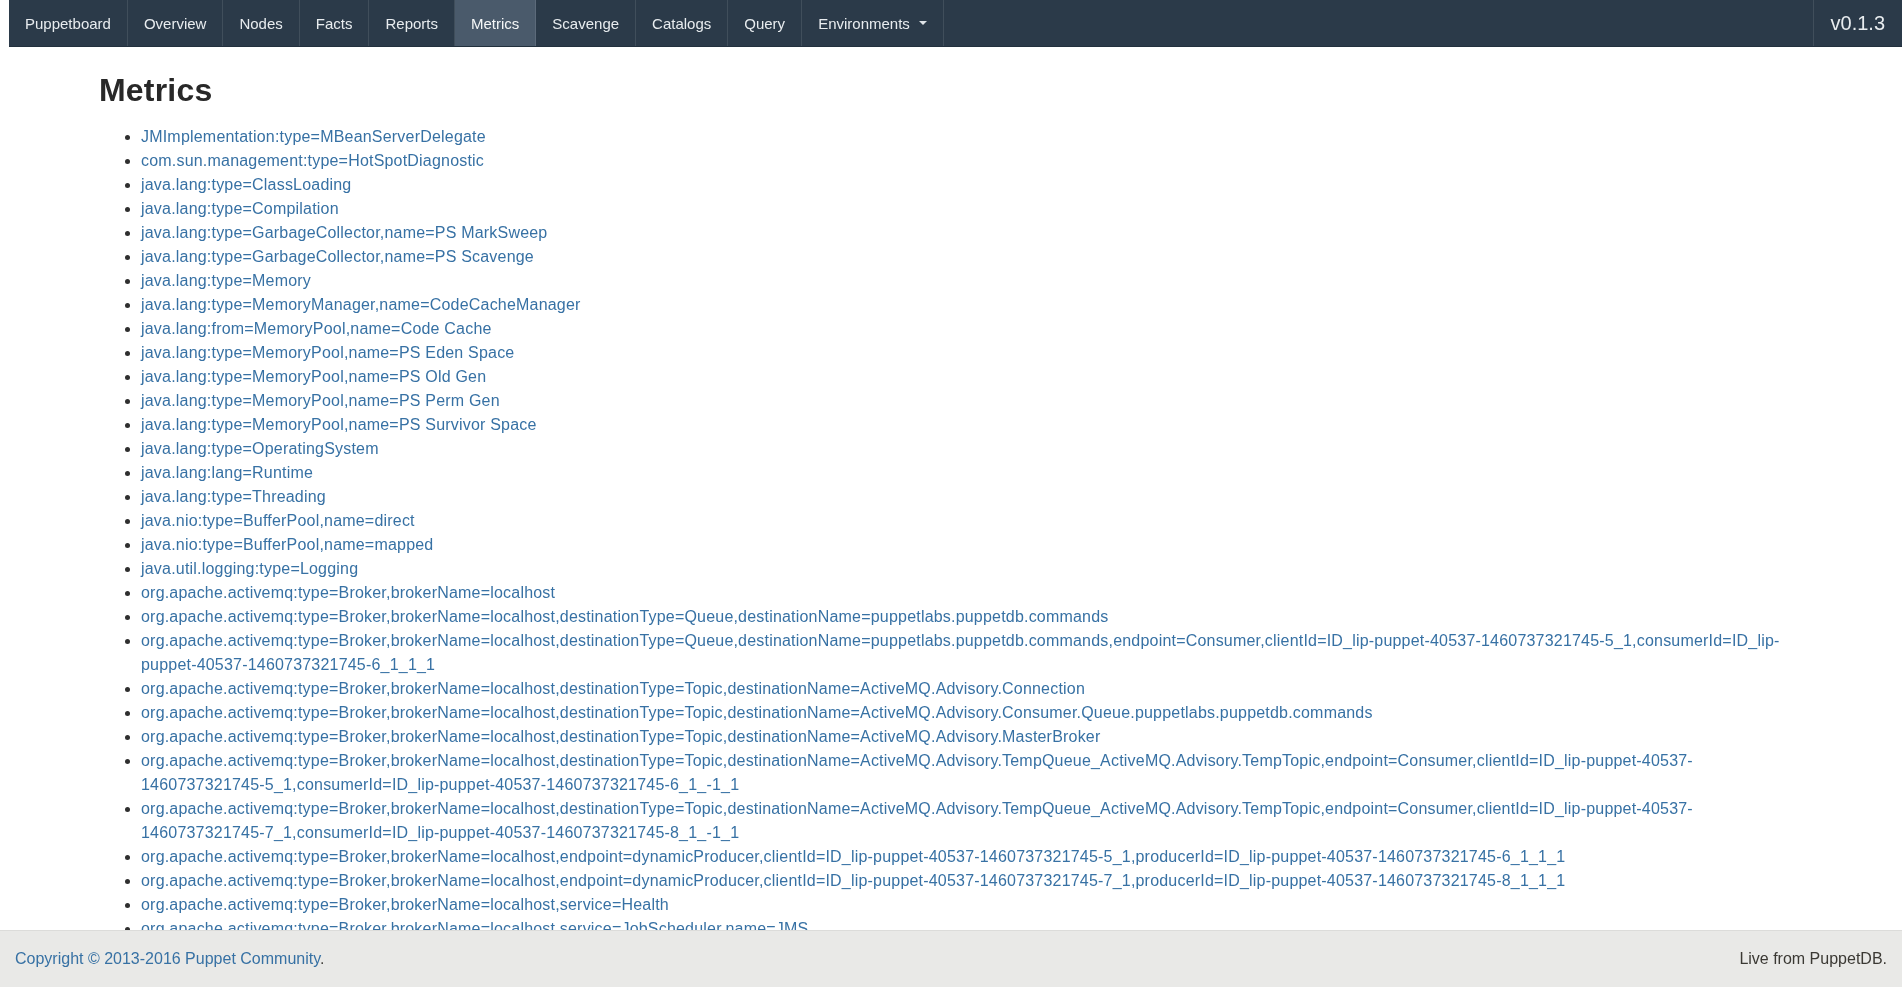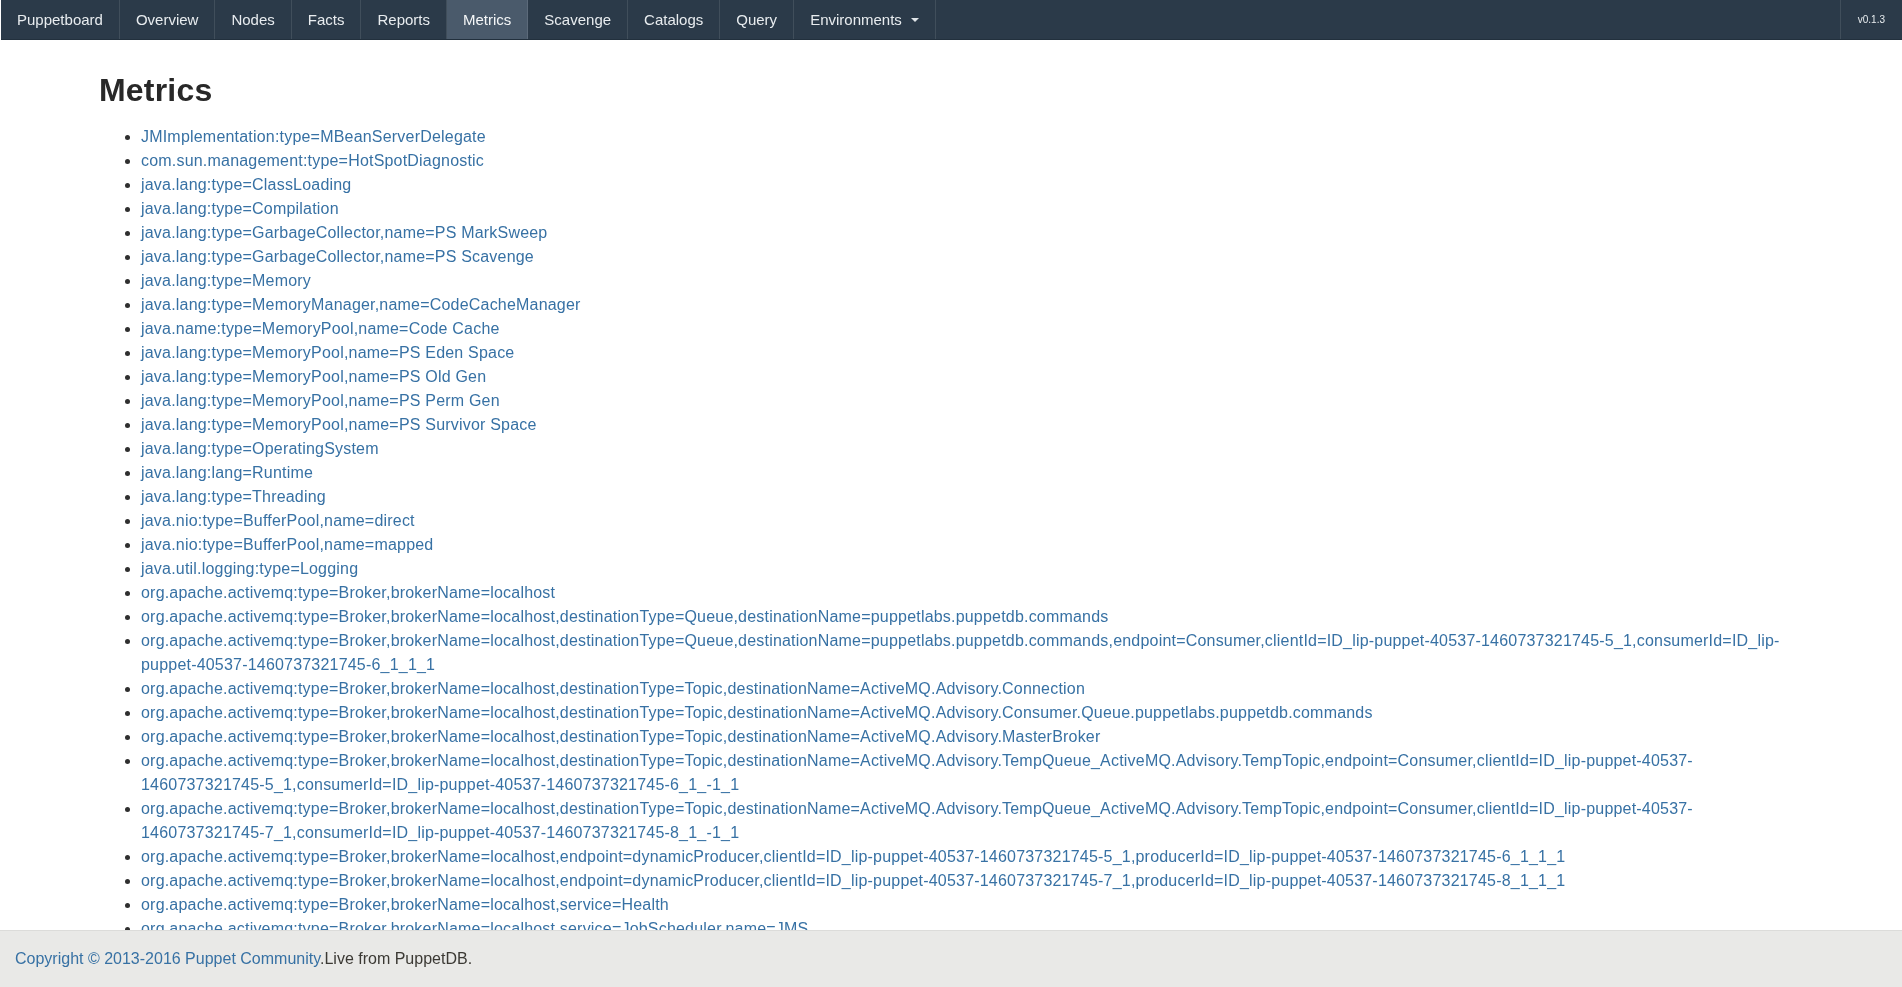--- a/index.html
+++ b/index.html
@@ -5,22 +5,22 @@
   * { box-sizing: border-box; }
   html, body {
     margin: 0; padding: 0;
     width: 1902px; height: 987px;
     overflow: hidden;
     background: #ffffff;
     font-family: "Liberation Sans", sans-serif;
   }
   
   .navbar {
-    position: absolute; top: 0; left: 1px; right: 0;
-    height: 40px;
+    position: absolute; top: 0; left: 9px; right: 0;
+    height: 47px;
     background: var(--navbar-bg, #2b3a49);
     border-bottom: 1px solid #22303d;
     display: flex;
     align-items: stretch;
     z-index: 10;
   }
   .nav-menu {
     display: flex;
     align-items: stretch;
     margin: 0; padding: 0;
@@ -48,21 +48,21 @@
     border-right: 4px solid transparent;
     border-top: 4px solid #dfe4e8;
   }
   .nav-right {
     margin-left: auto;
     display: flex;
     align-items: center;
     padding: 0 17px;
     border-left: 1px solid rgba(255,255,255,0.10);
     color: #e8ecef;
-    font-size: 10px;
+    font-size: 20px;
   }
   
   .content {
     position: absolute;
     top: 40px; left: 0; right: 0; bottom: 0;
     padding: 32px 99px 0 99px;
     background: #ffffff;
     overflow: hidden;
   }
   .page-title {
@@ -91,21 +91,21 @@
   }
   
   .footer {
     position: absolute;
     left: 0; right: 0; bottom: 0;
     height: 57px;
     background: var(--footer-bg, #e9e9e7);
     border-top: 1px solid #dcdcda;
     display: flex;
     align-items: center;
-    justify-content: flex-start;
+    justify-content: space-between;
     padding: 0 15px;
     font-size: 16px;
     z-index: 5;
   }
   .footer a {
     color: var(--link-color, #3771a4);
     text-decoration: none;
     cursor: pointer;
   }
   .footer .suffix { color: #44423d; }
@@ -155,21 +155,21 @@
   <h2 class="page-title">Metrics</h2>
   <ul class="metrics-list" id="metrics-list">
       <li><a>JMImplementation:type=MBeanServerDelegate</a></li>
       <li><a>com.sun.management:type=HotSpotDiagnostic</a></li>
       <li><a>java.lang:type=ClassLoading</a></li>
       <li><a>java.lang:type=Compilation</a></li>
       <li><a>java.lang:type=GarbageCollector,name=PS MarkSweep</a></li>
       <li><a>java.lang:type=GarbageCollector,name=PS Scavenge</a></li>
       <li><a>java.lang:type=Memory</a></li>
       <li><a>java.lang:type=MemoryManager,name=CodeCacheManager</a></li>
-      <li><a>java.name:type=MemoryPool,name=Code Cache</a></li>
+      <li><a>java.lang:from=MemoryPool,name=Code Cache</a></li>
       <li><a>java.lang:type=MemoryPool,name=PS Eden Space</a></li>
       <li><a>java.lang:type=MemoryPool,name=PS Old Gen</a></li>
       <li><a>java.lang:type=MemoryPool,name=PS Perm Gen</a></li>
       <li><a>java.lang:type=MemoryPool,name=PS Survivor Space</a></li>
       <li><a>java.lang:type=OperatingSystem</a></li>
       <li><a>java.lang:lang=Runtime</a></li>
       <li><a>java.lang:type=Threading</a></li>
       <li><a>java.nio:type=BufferPool,name=direct</a></li>
       <li><a>java.nio:type=BufferPool,name=mapped</a></li>
       <li><a>java.util.logging:type=Logging</a></li>

